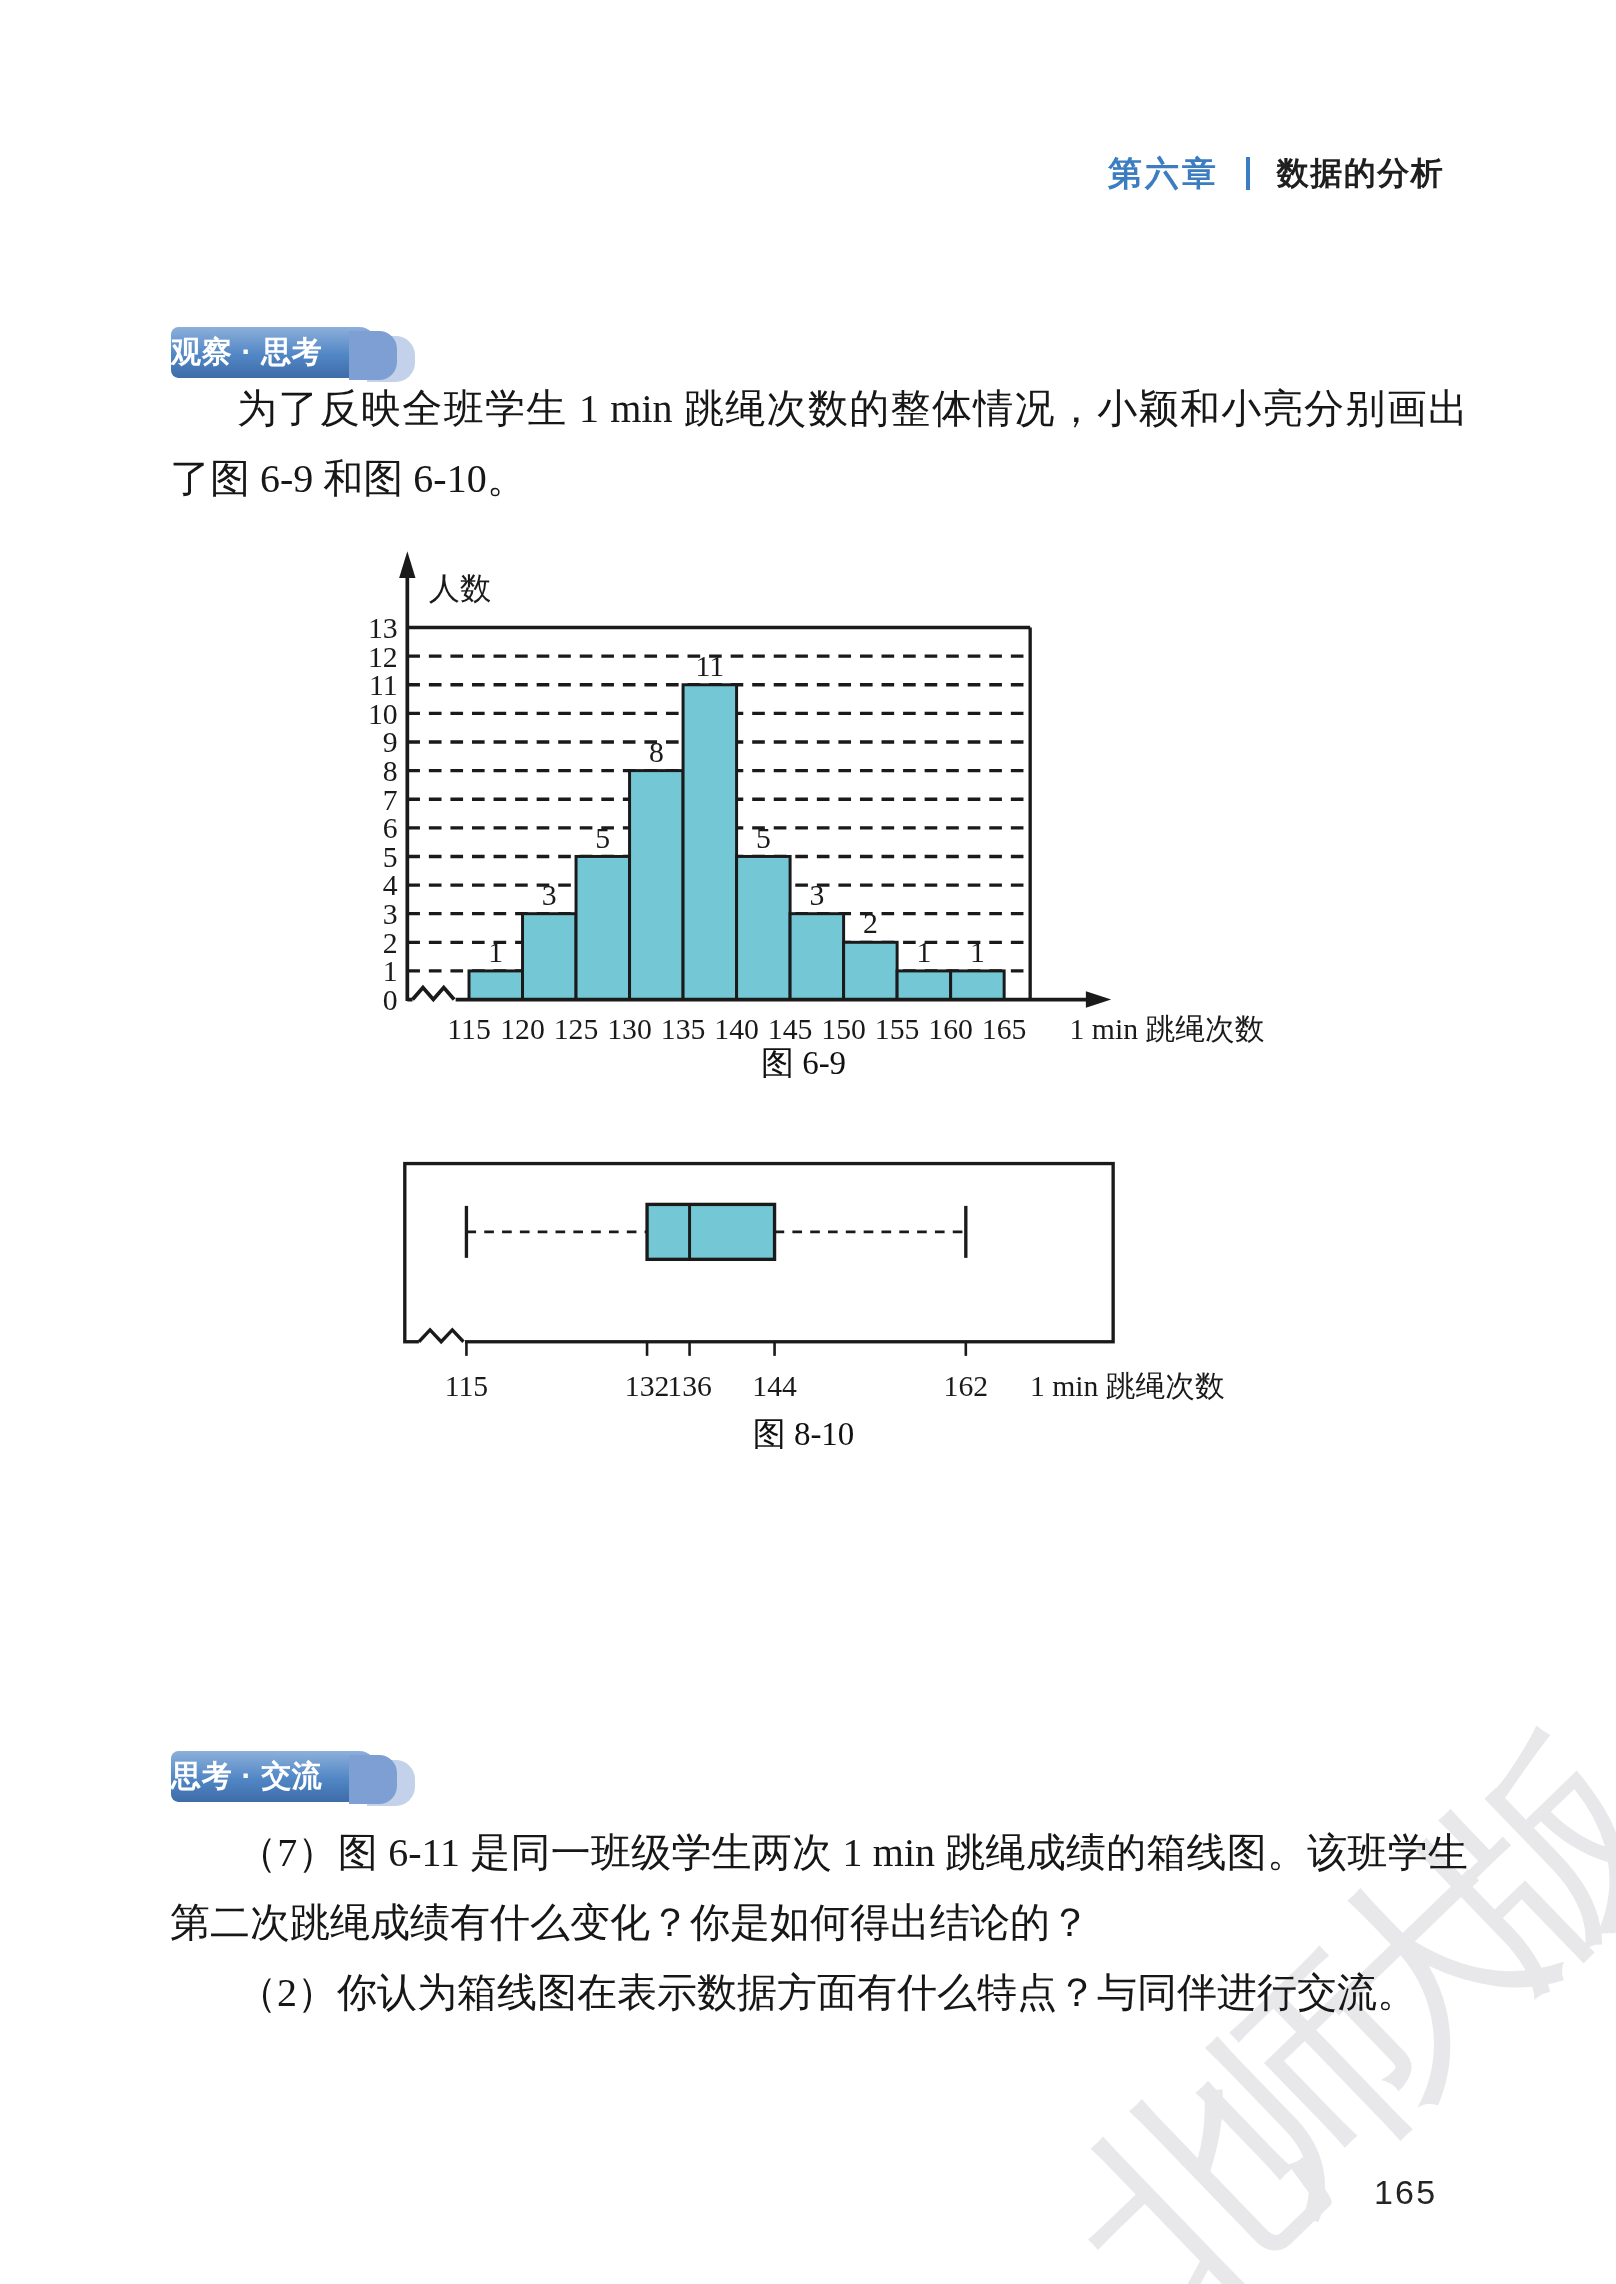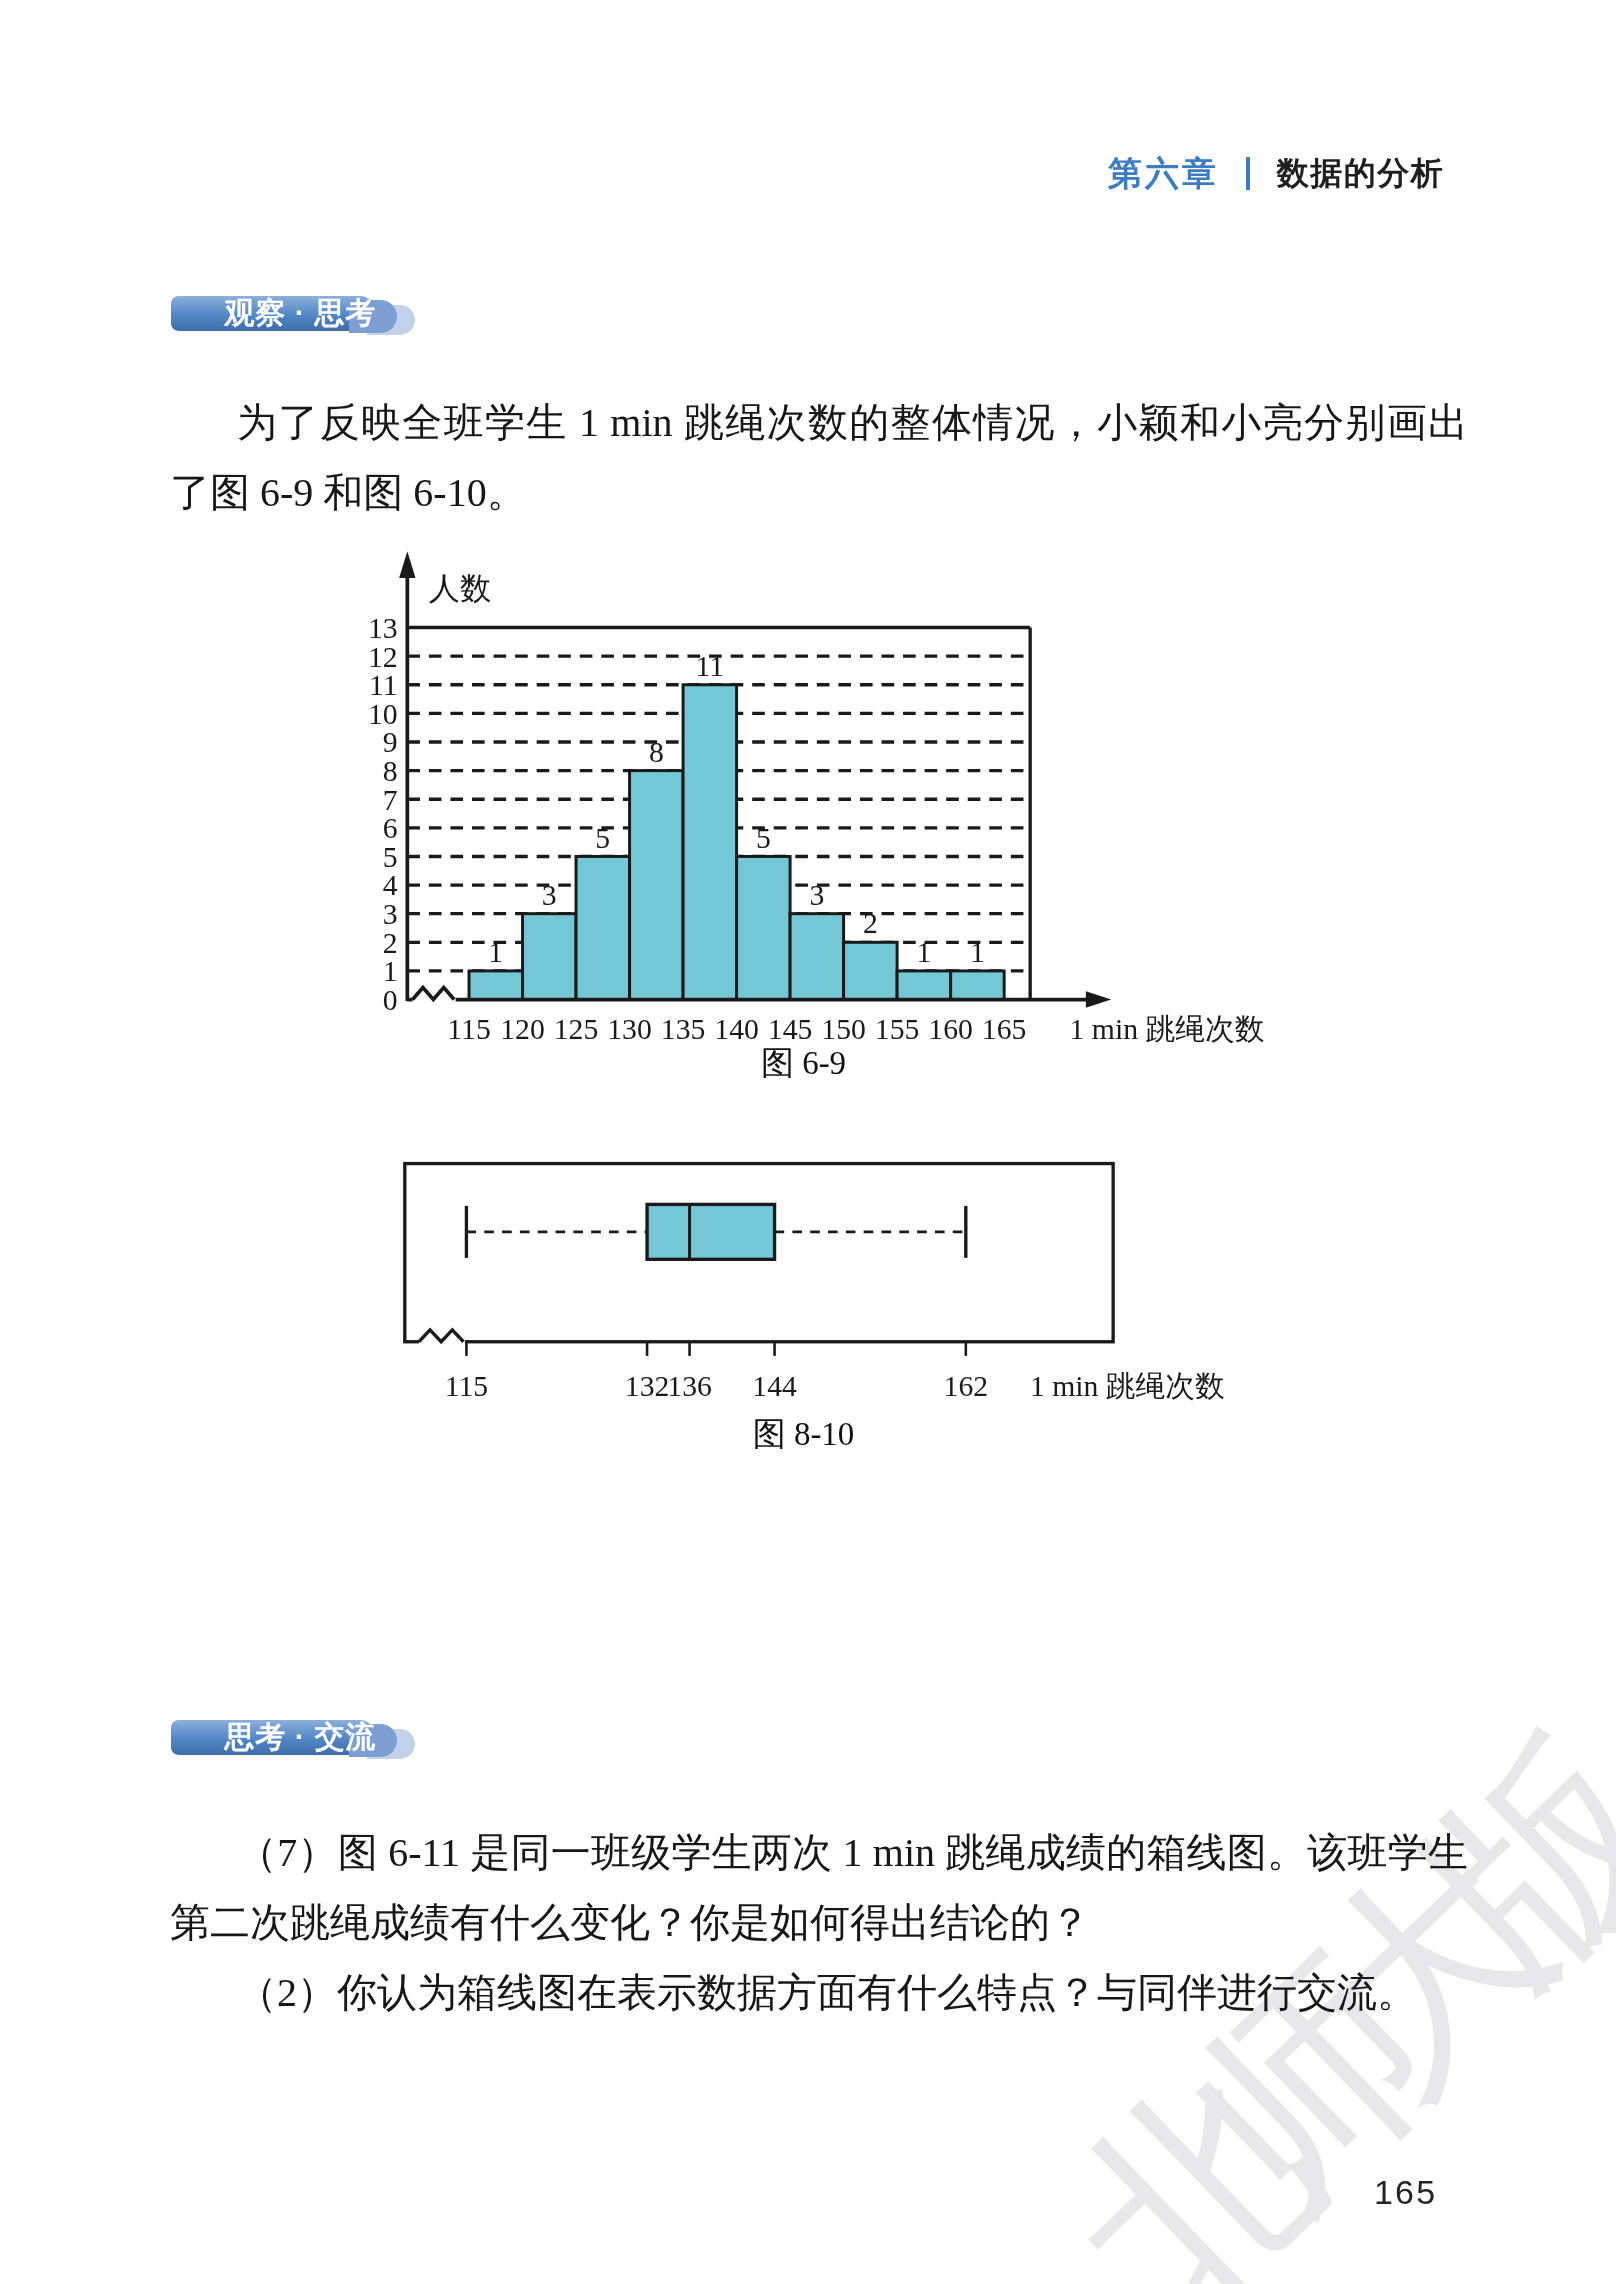--- a/index.html
+++ b/index.html
@@ -21,44 +21,45 @@
   .header{
     position:absolute; top:119px; left:1108px; height:45px; z-index:2;
     display:flex; align-items:center;
     font-family:"Liberation Sans","DejaVu Sans",sans-serif; font-weight:bold;margin-top:32px;
   }
   .header .chapter{ font-size:34px; color:#3b7dc0; letter-spacing:3px;}
   .header .divider{ width:3.7px; height:33px; background:#3b7dc0; margin:0 27px;}
   .header .section{ font-size:32px; color:#1f1f1f; letter-spacing:1.5px;}
   
   .badge{
-    position:absolute; left:171px; width:205px; height:35px; z-index:2;
-    display:flex; align-items:center; justify-content:flex-end;
+    position:absolute; left:171px; width:205px; height:51px; z-index:2;
+    display:flex; align-items:center; justify-content:flex-start;
     color:#ffffff; font-weight:bold; font-size:30px; letter-spacing:0.7px;
     font-family:"Liberation Sans","DejaVu Sans",sans-serif;
     background:linear-gradient(180deg,#8cb0da 0%,#5186c5 55%,#3e6ca8 100%);
     border-radius:7.4px 16.4px 16.4px 7.4px;
+    margin-top:31px;
   }
   .badge::before{
     content:""; position:absolute; right:-21px; top:3.7px; bottom:-1.5px; width:48px;
     background:#7e9fd3; border-radius:0 18px 18px 0; z-index:-1;
   }
   .badge::after{
     content:""; position:absolute; right:-39px; top:9px; bottom:-3.7px; width:48px;
     background:#c3d1ea; border-radius:0 19.3px 19.3px 0; z-index:-2;
   }
   #badge-observe{ top:296px; }
   #badge-think{ top:1720px; }
   
   .para{
     position:absolute; left:170px; width:1298px; z-index:2;
     font-size:40px; line-height:70px; text-align:justify; color:#171717;
   }
   .para p{ margin:0; text-indent:67px; }
-  #intro-para{ top:388px; }
+  #intro-para{ top:374px; }
   #observe-questions{ top:1516px; }
   #think-questions{ top:1818px; }
   
   .figure-svg{ position:absolute; z-index:2; }
   #histogram-svg{ left:320px; top:535px; width:1071px; height:550px; }
   #boxplot-svg{ left:320px; top:1145px; width:1071px; height:297px; }
   .fig-caption{
     position:absolute; left:320px; width:967px; z-index:2;
     text-align:center; font-size:33px; color:#111111;
   }

